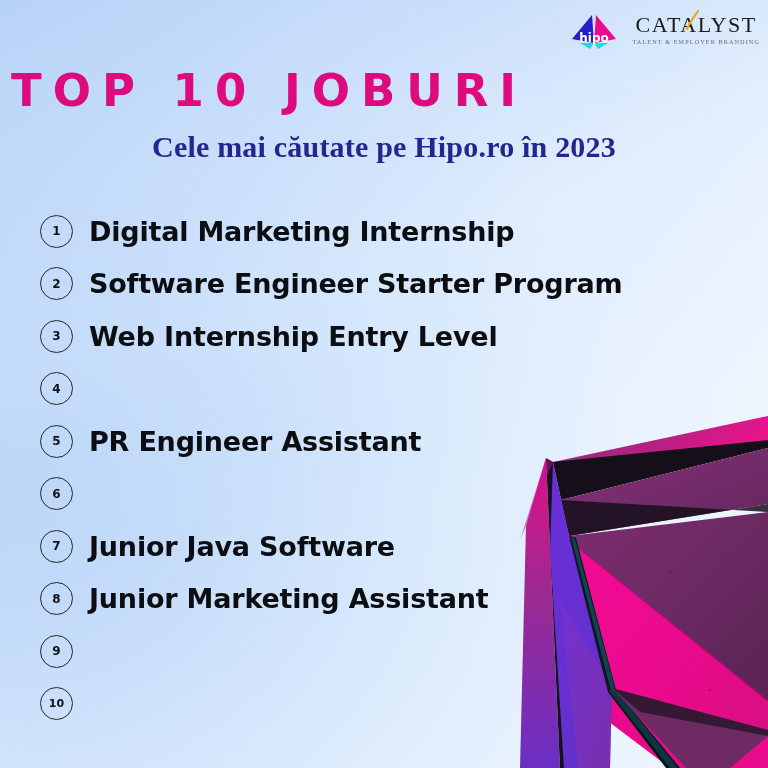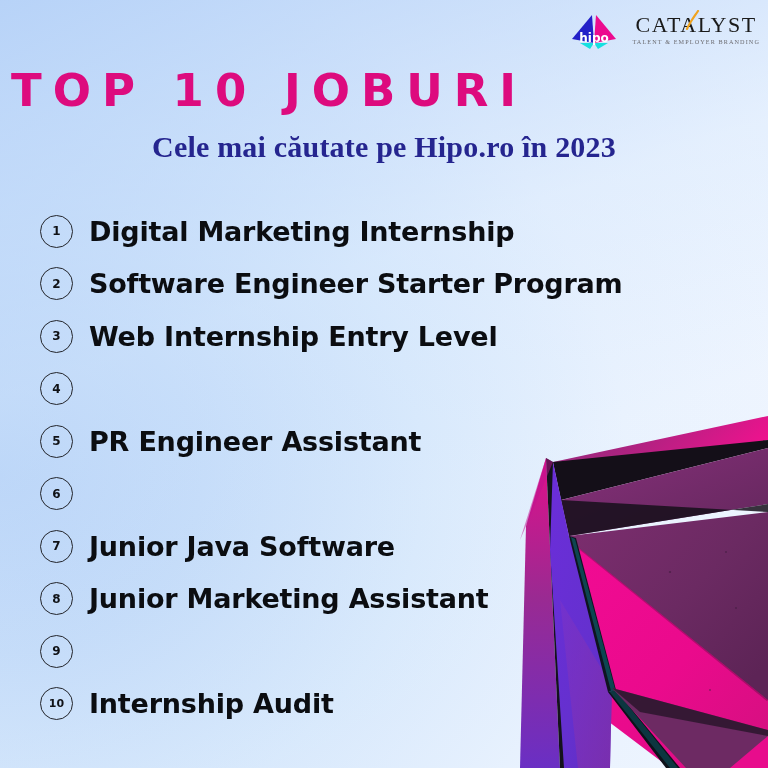--- a/index.html
+++ b/index.html
@@ -297,16 +297,15 @@
     </div>
     <div class="job-row">
       <div class="badge">8</div>
       <div class="job-title">Junior Marketing Assistant</div>
     </div>
     <div class="job-row">
       <div class="badge">9</div>
     </div>
     <div class="job-row">
       <div class="badge two-digit">10</div>
-      <div class="job-title">Internship Audit</div>
     </div>
   </div>
 </div>
 
 </body></html>

